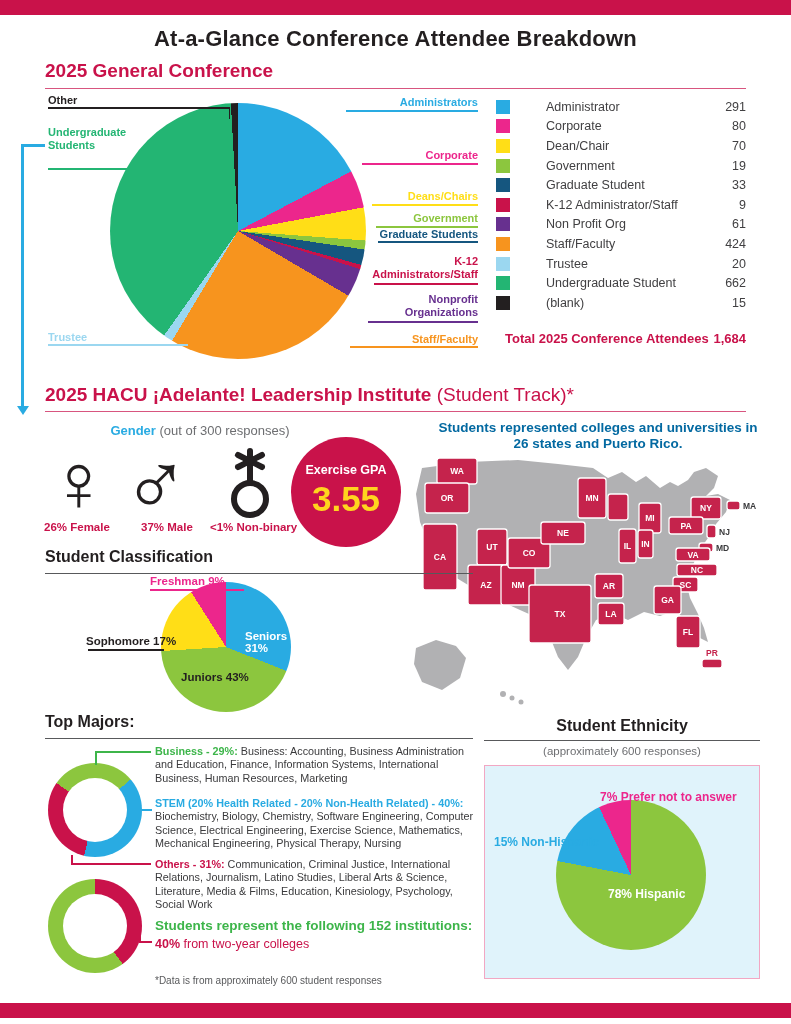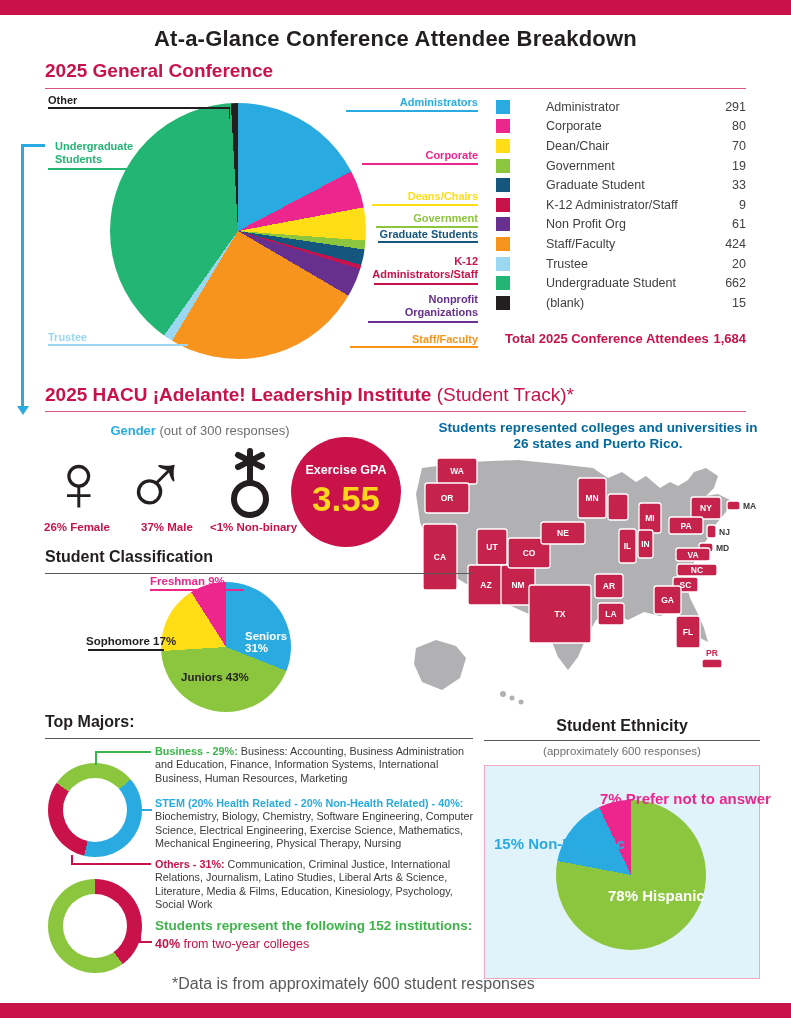--- a/index.html
+++ b/index.html
@@ -49,25 +49,25 @@
   .hole{position:absolute;left:50%;top:50%;transform:translate(-50%,-50%);width:64px;height:64px;border-radius:50%;background:#fff;}
   
   .mpar{position:absolute;left:155px;width:320px;font-size:10.8px;line-height:13.4px;color:#3A3A3C;}
   .mhead{font-weight:bold;}
   .mh-green{color:#3DB54A;} .mh-blue{color:#29ABE2;} .mh-crimson{color:#C9124A;}
   .inst-head{position:absolute;left:155px;top:918px;font-size:13.5px;font-weight:bold;color:#3DB54A;}
   .inst-40{position:absolute;left:155px;top:937px;font-size:12.5px;color:#C9124A;}
   .inst-60{position:absolute;left:155px;top:954px;font-size:12.5px;color:#414042;}
   .inst-40 b{font-weight:bold;}
   .inst-60 .g{color:#8CC63E;font-weight:bold;}
-  .footnote{position:absolute;left:172px;top:975px;font-size:16px;color:#58595B;}
+  .footnote{position:absolute;left:155px;top:975px;font-size:10px;color:#58595B;}
   
   .eth-sub{position:absolute;left:484px;top:745px;width:276px;text-align:center;font-size:11.5px;color:#6D6E71;}
   .eth-box{position:absolute;left:484px;top:765px;width:274px;height:212px;background:#E0F3FB;border:1px solid #F2A7C3;}
-  .eth-label{position:absolute;font-weight:bold;font-size:15px;}
+  .eth-label{position:absolute;font-weight:bold;font-size:12px;}
   svg text{font-family:"Liberation Sans",sans-serif;}
 </style>
 </head>
 <body>
 
 <div id="page">
 
   <div class="bar" style="top:0;"></div>
   <div class="bar" style="top:1003px;"></div>
 
@@ -85,21 +85,21 @@
   <div class="lead" style="left:346px;top:110px;width:132px;background:#29ABE2;"></div>
   <div class="lead" style="left:362px;top:163px;width:116px;background:#EC268C;"></div>
   <div class="lead" style="left:372px;top:204px;width:106px;background:#FFDE17;"></div>
   <div class="lead" style="left:376px;top:226px;width:102px;background:#8CC63E;"></div>
   <div class="lead" style="left:378px;top:241px;width:100px;background:#15567F;"></div>
   <div class="lead" style="left:374px;top:283px;width:104px;background:#C9124A;"></div>
   <div class="lead" style="left:368px;top:321px;width:110px;background:#67308F;"></div>
   <div class="lead" style="left:350px;top:346px;width:128px;background:#F7941E;"></div>
 
   <div class="plabel" style="left:48px;top:94px;color:#231F20;">Other</div>
-  <div class="plabel" style="left:48px;top:140px;color:#23B573;margin-left:7px;">Undergraduate
+  <div class="plabel" style="left:48px;top:126px;color:#23B573;">Undergraduate
 Students</div>
   <div class="plabel" style="left:48px;top:331px;color:#9BD7F0;">Trustee</div>
   <div class="plabel r" style="right:313px;top:96px;color:#29ABE2;">Administrators</div>
   <div class="plabel r" style="right:313px;top:149px;color:#EC268C;">Corporate</div>
   <div class="plabel r" style="right:313px;top:190px;color:#FFDE17;">Deans/Chairs</div>
   <div class="plabel r" style="right:313px;top:212px;color:#8CC63E;">Government</div>
   <div class="plabel r" style="right:313px;top:228px;color:#15567F;">Graduate Students</div>
   <div class="plabel r" style="right:313px;top:255px;color:#C9124A;">K-12
 Administrators/Staff</div>
   <div class="plabel r" style="right:313px;top:293px;color:#67308F;">Nonprofit

